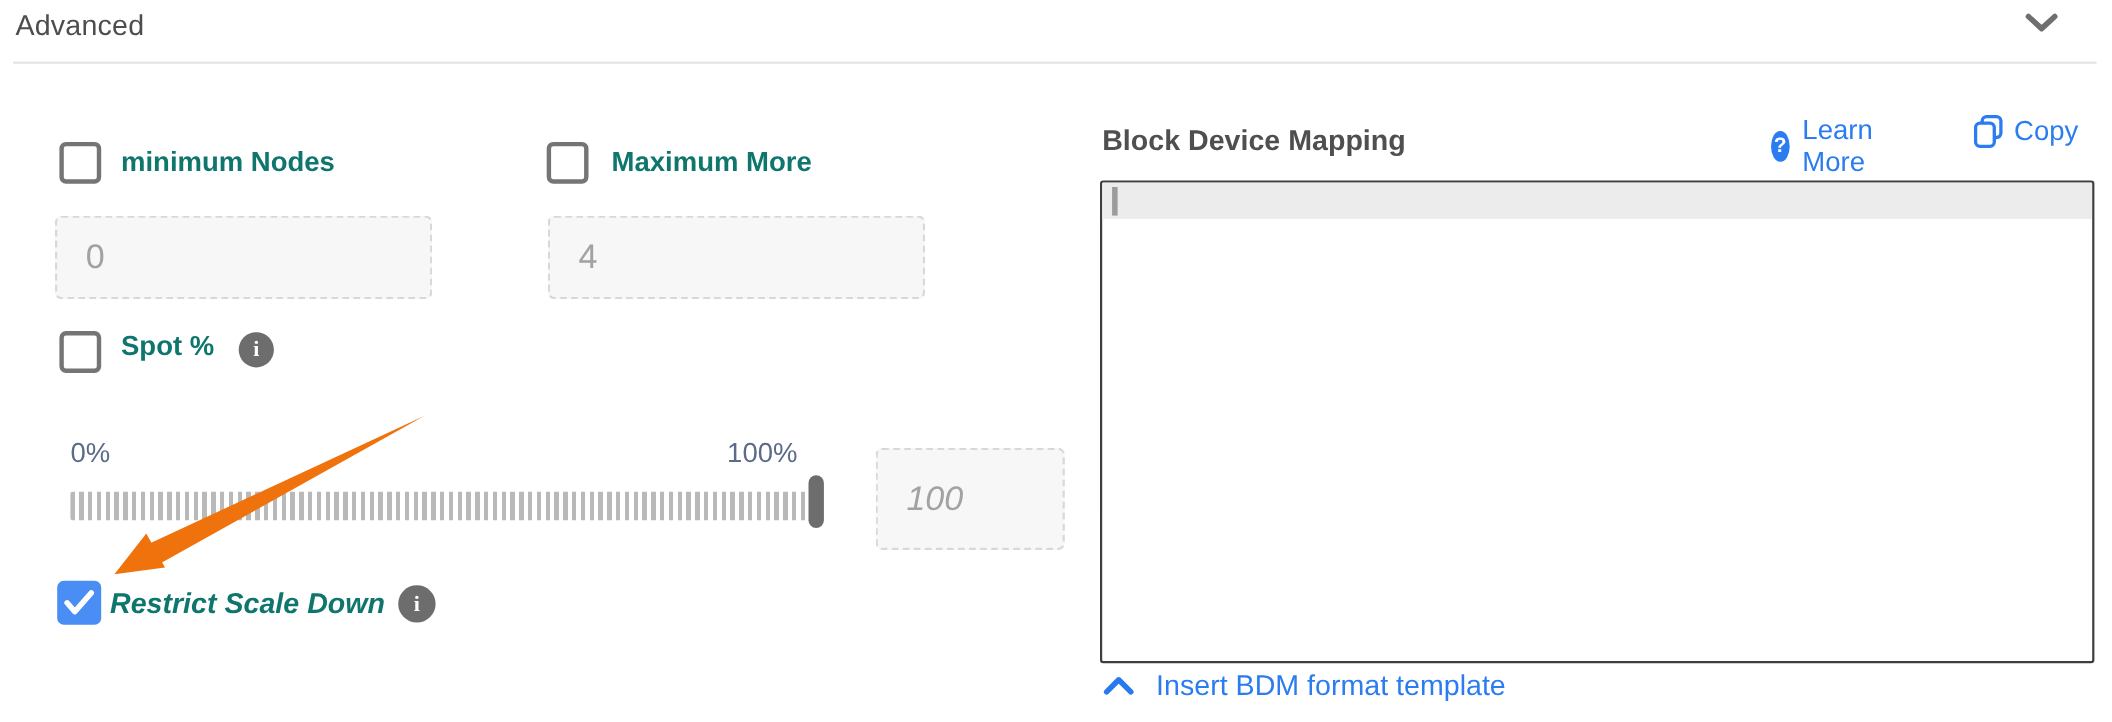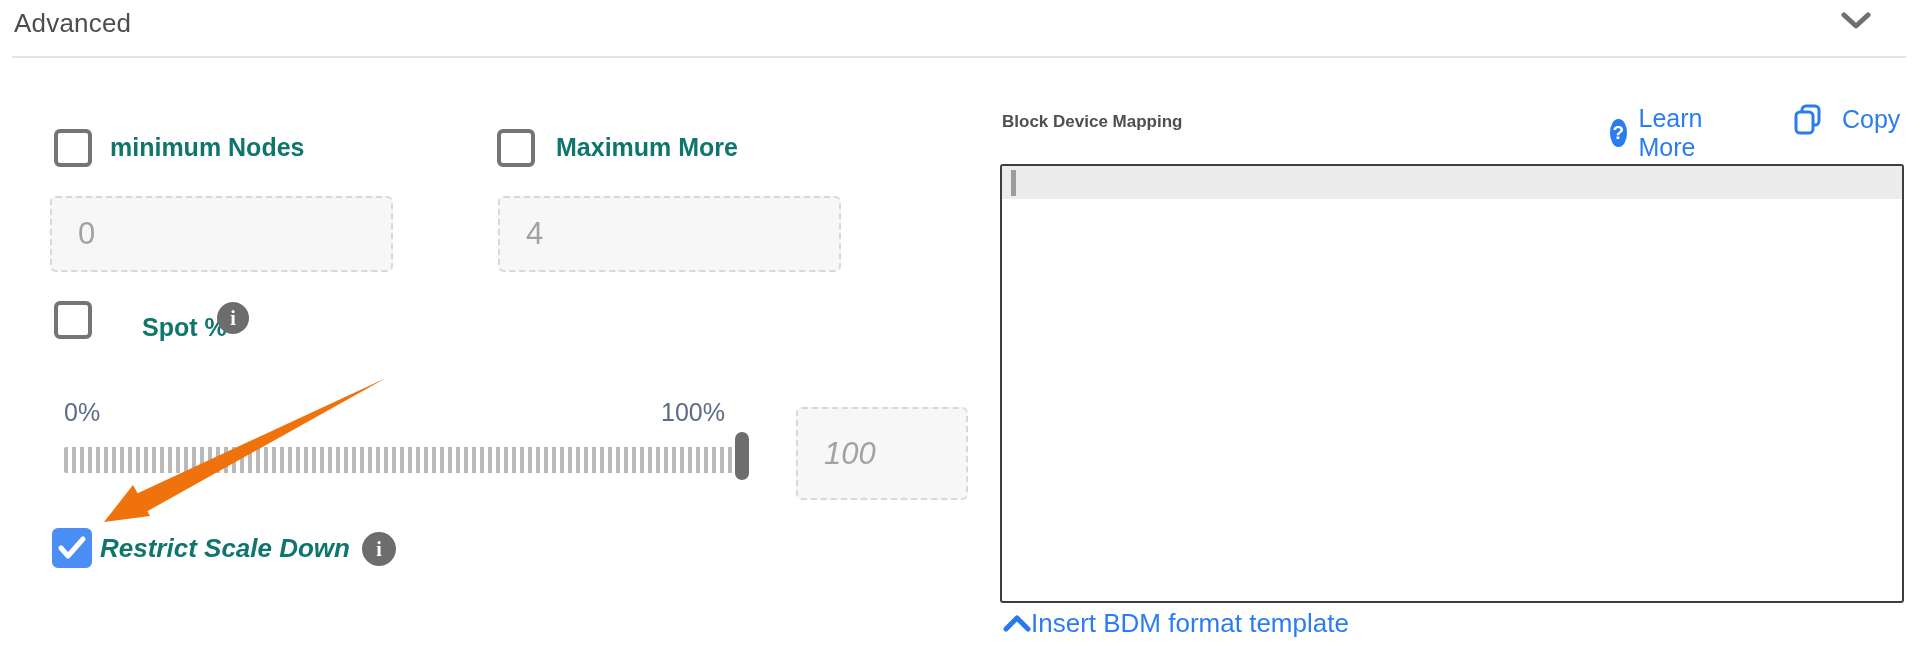--- a/index.html
+++ b/index.html
@@ -23,55 +23,55 @@
   #cb-max   { left:497px; top:129px; }
   #lbl-max  { left:556px; top:133px; }
 
   .dashed-input { background:#f7f7f7; border:2px dashed #d8d8d8; border-radius:6px;
                   color:#a2a2a2; font-size:31px; font-family:"Liberation Sans",sans-serif;
                   padding-left:26px; outline:none; }
   #input-min { left:50px;  top:196px; width:343px; height:76px; }
   #input-max { left:498px; top:196px; width:343px; height:76px; }
 
   #cb-spot   { left:54px;  top:301px; }
-  #lbl-spot  { left:110px; top:313px;margin-left:32px; }
+  #lbl-spot  { left:110px; top:301px; }
   .info-icon { width:32px; height:32px; border-radius:50%; background:#6d6d6d; color:#ffffff;
                display:flex; align-items:center; justify-content:center;
                font-size:20px; font-weight:bold; font-family:"Liberation Serif",serif; }
   #info-spot     { left:217px; top:302px; }
   #info-restrict { left:362px; top:532px; width:34px; height:34px; }
 
   
   .slider-minmax { font-size:25px; color:#5c6b89; }
   #lbl-zero    { left:64px;  top:398px; }
   #lbl-hundred { left:661px; top:398px; }
   #slider-track { left:64px; top:447px; width:676px; height:26px;
                   background:repeating-linear-gradient(90deg,#b9b9b9 0 4px,transparent 4px 8px);
                   border-radius:2px; }
   #slider-handle { left:735px; top:432px; width:14px; height:48px; border-radius:7px; background:#6d6d6d; }
   #input-spotpct { left:796px; top:407px; width:172px; height:93px;font-style:italic; }
 
   #cb-restrict  { left:52px;  top:528px; width:40px; height:40px; }
   #lbl-restrict { left:100px; top:533px; font-size:26px;font-style:italic; }
 
   
-  #bdm-title { left:1002px; top:112px; font-size:17px; font-weight:bold; color:#4f4f4f; }
+  #bdm-title { left:1002px; top:112px; font-size:26px; font-weight:bold; color:#4f4f4f; }
   .blue-link { color:#2b7cf0; font-size:25px; font-weight:normal; cursor:pointer; }
   #learn-more { left:1610px; top:104px; display:flex; align-items:center; gap:12px; }
   #question-icon { width:28px; height:28px; border-radius:50%; background:#2b7cf0; color:#fff;
                    display:flex; align-items:center; justify-content:center;
                    font-size:19px; font-weight:bold; }
-  #copy-btn { left:1794px; top:104px; display:flex; align-items:center; gap:21px; }
+  #copy-btn { left:1794px; top:104px; display:flex; align-items:center; gap:10px; }
 
   #bdm-editor { left:1000px; top:164px; width:904px; height:439px; background:#ffffff;
                 border:2px solid #3e3e3e; border-radius:3px; overflow:hidden; }
   #bdm-active-line { position:absolute; left:0; top:0; width:100%; height:33px; background:#ececec; }
   #bdm-caret { position:absolute; left:9px; top:4px; width:5px; height:26px; background:#9c9c9c; }
 
-  #insert-link { left:1003px; top:608px; display:flex; align-items:center; }
+  #insert-link { left:1003px; top:608px; display:flex; align-items:center; gap:20px; }
   #insert-link span { font-size:26px; }
 
   #arrow-overlay { left:0; top:0; width:1920px; height:656px; pointer-events:none; }
 </style>
 </head>
 <body>
 
 <div id="page">
 
   <div class="abs" id="advanced-title">Advanced</div>

